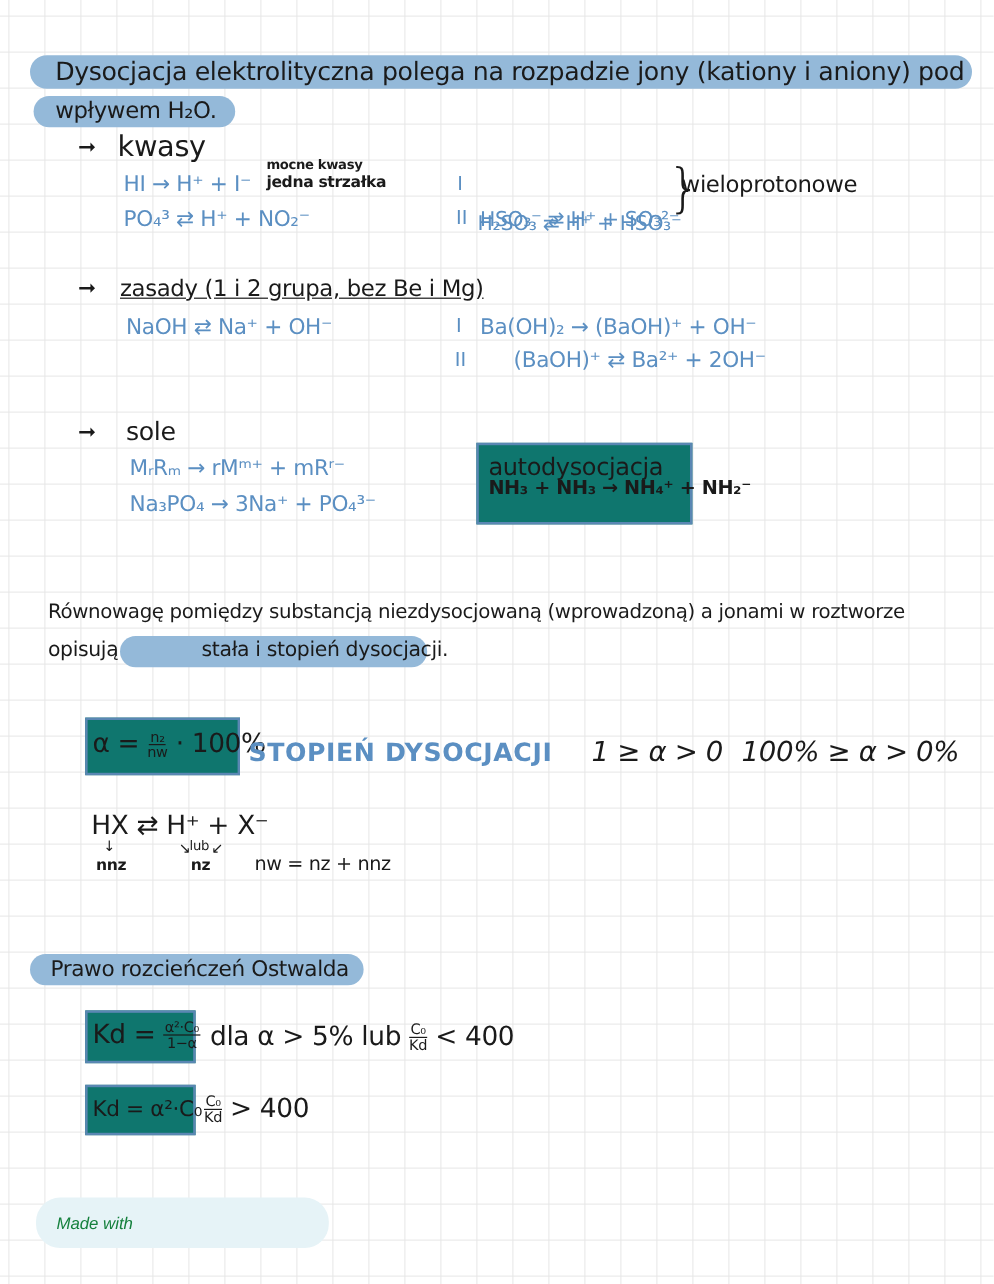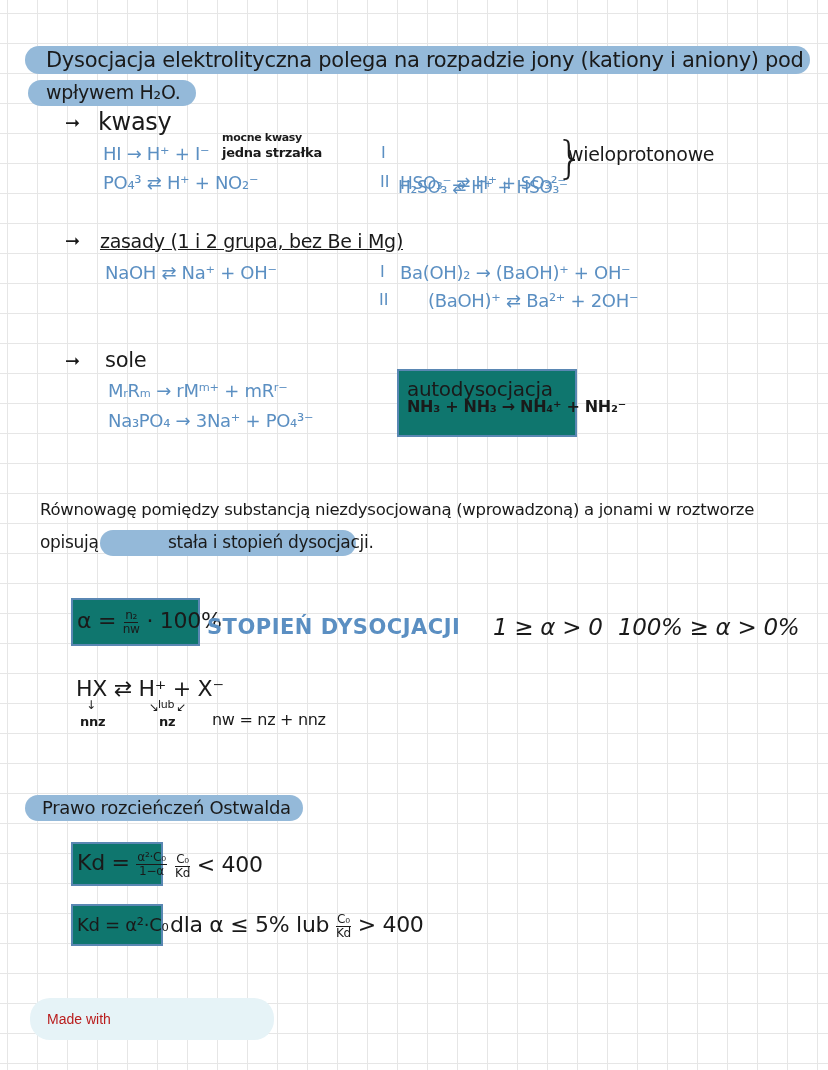--- a/index.html
+++ b/index.html
@@ -19,21 +19,21 @@
     .blue { color:#5b8fc2; }
     .hl { background:#94b9d9; border-radius:14px; }
     .box { background:#0f766e; border:2px solid #5a87b3; }
     .small { font-size:11px; line-height:12px; }
     .frac { display:inline-flex; flex-direction:column; align-items:center; vertical-align:middle; font-size:0.55em; line-height:1; }
     .frac span:first-child { border-bottom:1px solid #1a1a1a; padding:0 1px; }
     .roman { color:#5b8fc2; font-size:16px; }
     .brace { font-size:44px; line-height:44px; font-weight:200; }
     .stopien { color:#5b8fc2; font-weight:bold; letter-spacing:0.5px; }
     .badge {
-      background:#e6f3f7; border-radius:20px; color:#b91c1c;
+      background:#e6f3f7; border-radius:20px; color:#15803d;font-style:italic;
     }
   </style>
 </head>
 <body>
 
 <div class="abs hl" style="left:25px; top:46px; width:785px; height:28px;"></div>
 <div class="abs hl" style="left:28px; top:80px; width:168px; height:26px;"></div>
 <div class="abs hand" style="left:46px; top:48px; font-size:21px;">Dysocjacja elektrolityczna polega na rozpadzie jony (kationy i aniony) pod</div>
 <div class="abs hand" style="left:46px; top:81px; font-size:19px;">wpływem H₂O.</div>
 
@@ -103,32 +103,32 @@
 <div class="abs box" style="left:71px; top:842px; width:88px; height:40px;">
   <div class="abs hand" style="left:4px; top:6px; font-size:22px;text-align:right;">
     <span>Kd =</span>
     <span class="frac">
       <span>α²·C₀</span>
       <span>1−α</span>
     </span>
   </div>
 </div>
 <div class="abs hand" style="left:175px; top:852px; font-size:22px;">
+  <span>dla α &gt; 5% lub</span>
   <span class="frac">
     <span>C₀</span>
     <span>Kd</span>
   </span>
   <span>&lt; 400</span>
 </div>
 
 <div class="abs box" style="left:71px; top:904px; width:88px; height:38px;">
   <div class="abs hand" style="left:4px; top:8px; font-size:18px;">Kd = α²·C₀</div>
 </div>
 <div class="abs hand" style="left:170px; top:912px; font-size:22px;">
-  <span>dla α ≤ 5% lub</span>
   <span class="frac">
     <span>C₀</span>
     <span>Kd</span>
   </span>
   <span>&gt; 400</span>
 </div>
 
 <div class="abs badge" style="left:30px; top:998px; width:244px; height:42px;">
   <span class="abs" style="left:17px; top:13px; font-size:14px; font-family:'Liberation Sans', sans-serif;">Made with</span>
 </div>

